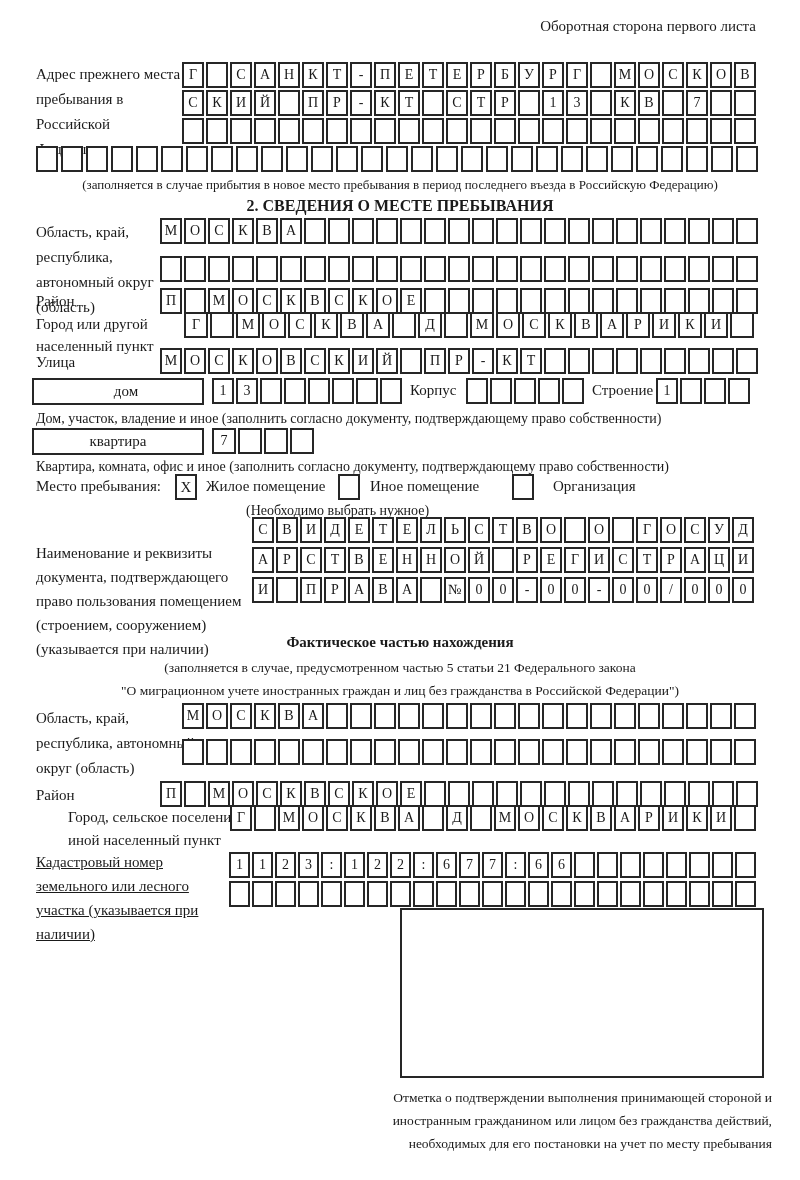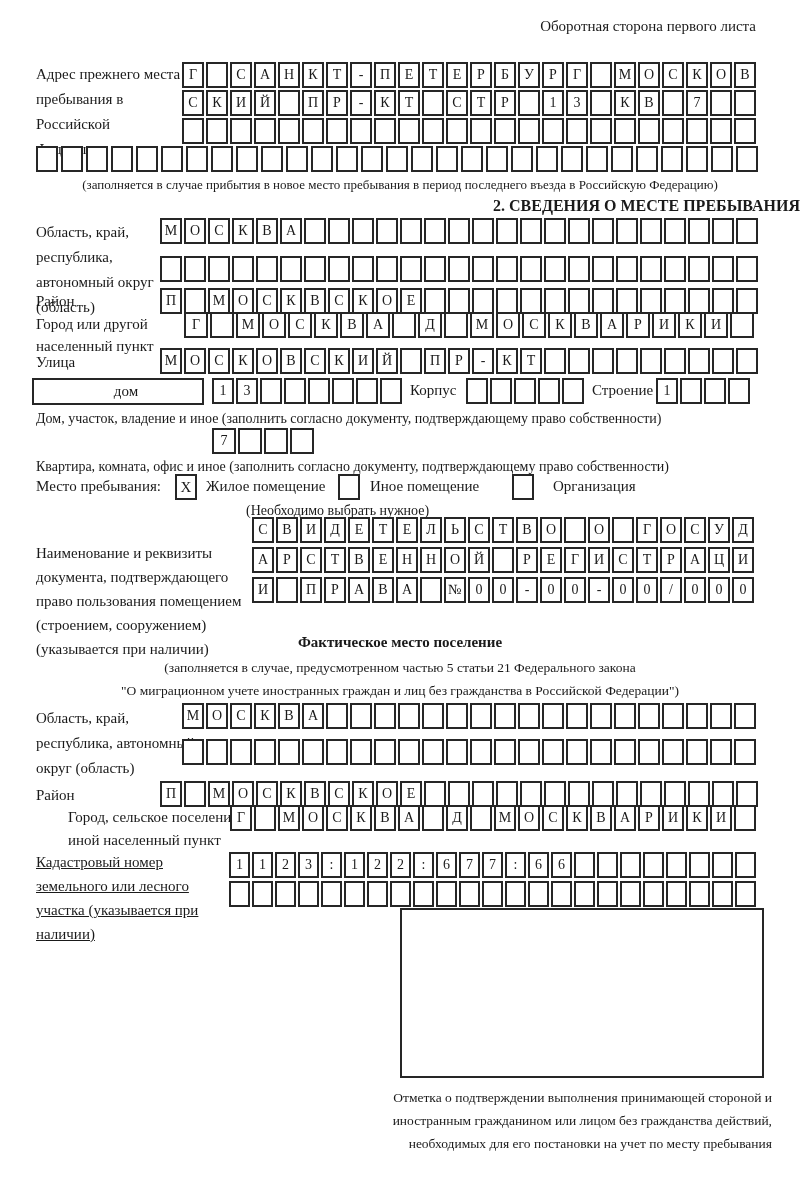--- a/index.html
+++ b/index.html
@@ -138,21 +138,21 @@
       <span class="cell"></span>
       <span class="cell"></span>
       <span class="cell"></span>
       <span class="cell"></span>
       <span class="cell"></span>
       <span class="cell"></span>
       <span class="cell"></span>
     </div>
   <div class="cnote" style="top:177px;">(заполняется в случае прибытия в новое место пребывания в период последнего въезда в Российскую Федерацию)</div>
 
-  <div class="title" style="top:197px;text-align:right;">2. СВЕДЕНИЯ О МЕСТЕ ПРЕБЫВАНИЯ</div>
+  <div class="title" style="top:197px;">2. СВЕДЕНИЯ О МЕСТЕ ПРЕБЫВАНИЯ</div>
 
   <div class="lbl" style="left:36px;top:220px;width:125px;">Область, край, республика, автономный округ (область)</div>
   <div class="cells" style="left:160px;top:218px;">
       <span class="cell">М</span>
       <span class="cell">О</span>
       <span class="cell">С</span>
       <span class="cell">К</span>
       <span class="cell">В</span>
       <span class="cell">А</span>
       <span class="cell"></span>
@@ -310,20 +310,23 @@
     </div>
   <div class="inline-lbl" style="left:592px;top:382px;">Строение</div>
   <div class="cells" style="left:656px;top:378px;">
       <span class="cell">1</span>
       <span class="cell"></span>
       <span class="cell"></span>
       <span class="cell"></span>
     </div>
   <div class="lnote" style="top:411px;">Дом, участок, владение и иное (заполнить согласно документу, подтверждающему право собственности)</div>
 
+  <div class="widebox" style="left:32px;top:428px;width:172px;">
+    <span>квартира</span>
+  </div>
   <div class="cells p26" style="left:212px;top:428px;">
       <span class="cell">7</span>
       <span class="cell"></span>
       <span class="cell"></span>
       <span class="cell"></span>
     </div>
   <div class="lnote" style="top:459px;text-align:center;">Квартира, комната, офис и иное (заполнить согласно документу, подтверждающему право собственности)</div>
 
   <div class="inline-lbl" style="left:36px;top:478px;">Место пребывания:</div>
   <span class="checkbox" style="left:175px;top:474px;">X</span>
@@ -398,21 +401,21 @@
       <span class="cell">0</span>
       <span class="cell">-</span>
       <span class="cell">0</span>
       <span class="cell">0</span>
       <span class="cell">/</span>
       <span class="cell">0</span>
       <span class="cell">0</span>
       <span class="cell">0</span>
     </div>
 
-  <div class="title" style="top:634px;font-size:15px;">Фактическое место поселение</div>
+  <div class="title" style="top:634px;font-size:15px;">Фактическое частью нахождения</div>
   <div class="cnote" style="top:660px;font-size:13.5px;">(заполняется в случае, предусмотренном частью 5 статьи 21 Федерального закона</div>
   <div class="cnote" style="top:683px;font-size:13.5px;">"О миграционном учете иностранных граждан и лиц без гражданства в Российской Федерации")</div>
 
   <div class="lbl" style="left:36px;top:706px;width:160px;">Область, край, республика, автономный округ (область)</div>
   <div class="cells" style="left:182px;top:703px;">
       <span class="cell">М</span>
       <span class="cell">О</span>
       <span class="cell">С</span>
       <span class="cell">К</span>
       <span class="cell">В</span>

